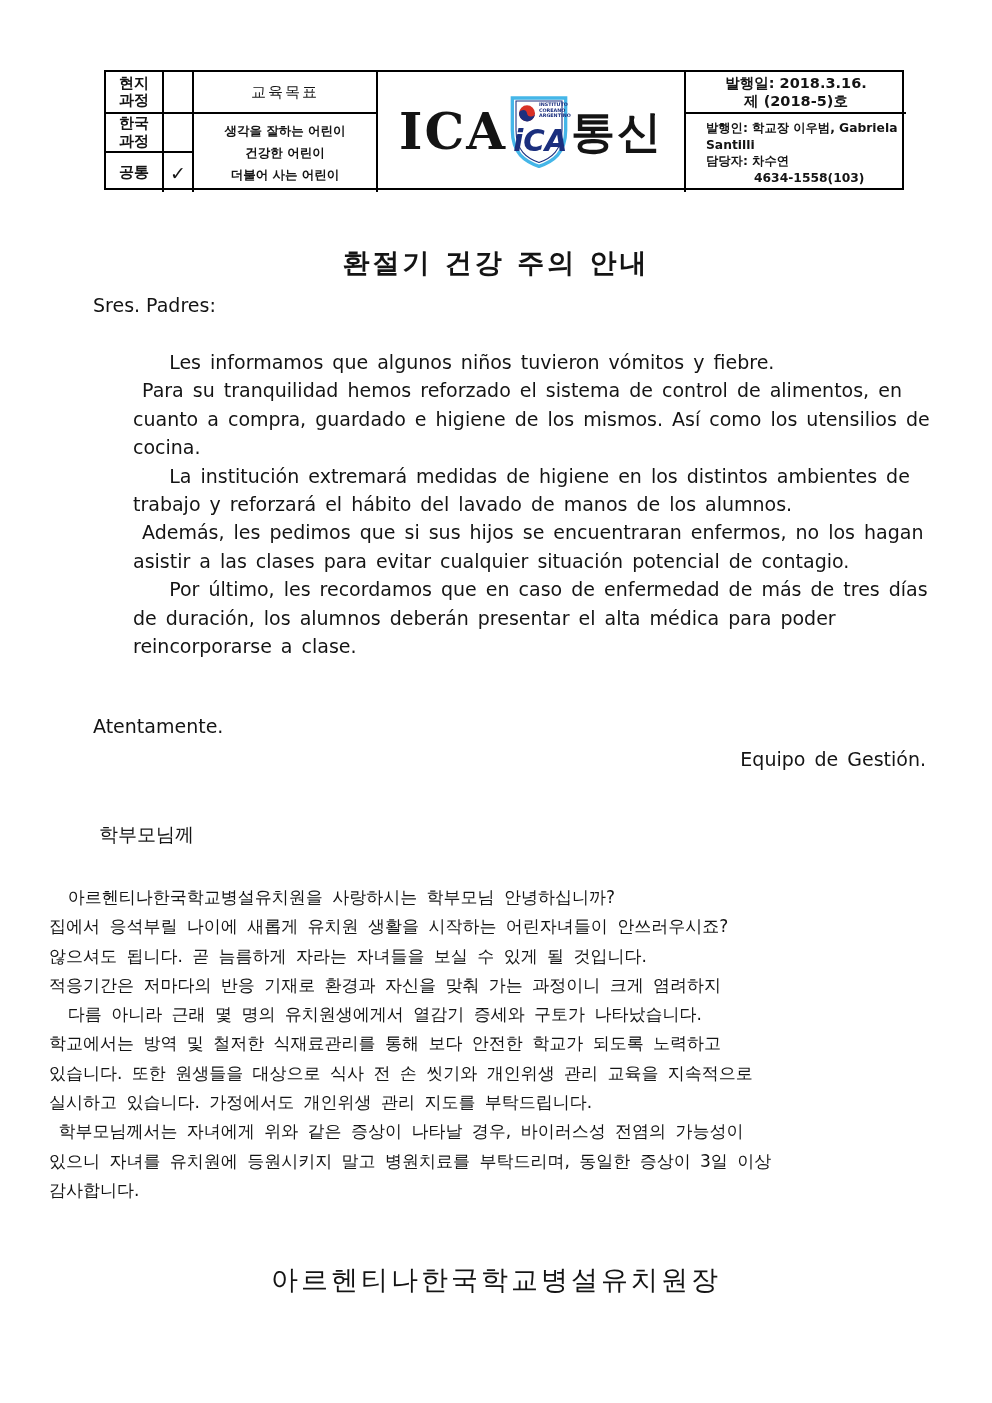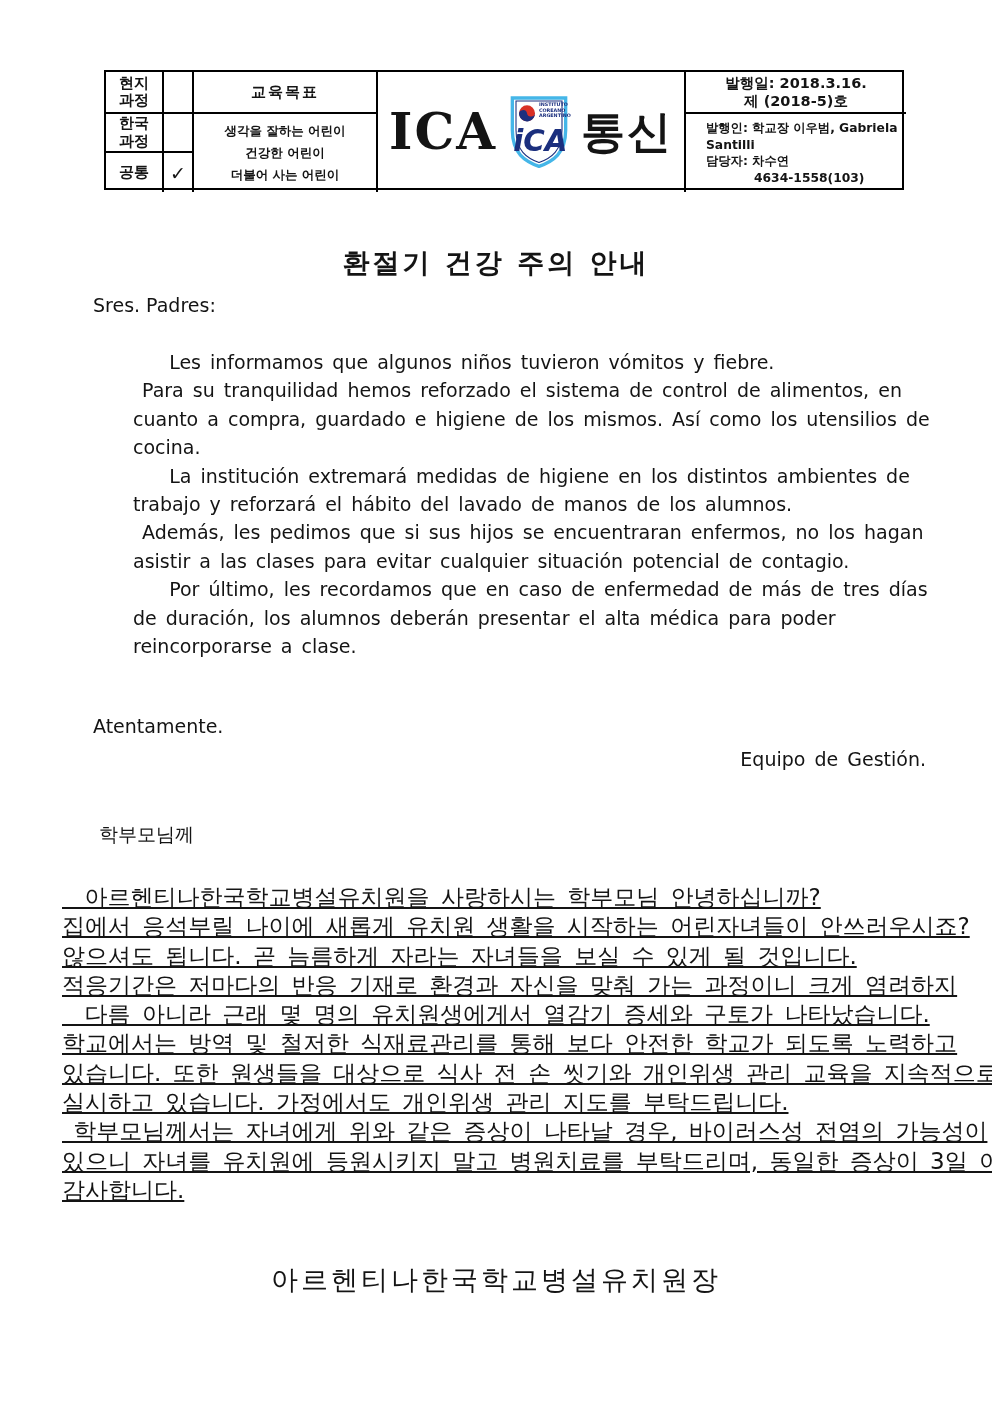--- a/index.html
+++ b/index.html
@@ -18,24 +18,24 @@
     grid-template-columns:58px 30px 184px 308px 220px;
     grid-template-rows:42px 39px 39px;
     border:2px solid #000;
     box-sizing:border-box;
   }
   .hdr > div{box-sizing:border-box;display:flex;align-items:center;justify-content:center;}
   .br{border-right:2px solid #000;}
   .bb{border-bottom:2px solid #000;}
   .lbl{font-weight:bold;font-size:15px;line-height:1.15;text-align:center;white-space:pre-line;}
   .chk{font-size:19px;font-weight:bold;}
-  .goal-hd{font-weight:bold;font-size:15px;letter-spacing:2px;}
+  .goal-hd{font-weight:normal;font-size:15px;letter-spacing:2px;}
   .motto{grid-row:2 / span 2;flex-direction:column;font-size:12.5px;font-weight:bold;line-height:1.75;text-align:center;}
   .brandcell{grid-row:1 / span 3;flex-direction:column;justify-content:space-between;padding:6px 4px 7px;}
-  .brandrow{display:flex;align-items:center;justify-content:center;gap:10px;}
+  .brandrow{display:flex;align-items:center;justify-content:center;}
   .brand-ica{font-family:"DejaVu Serif","Liberation Serif",serif;font-weight:bold;font-size:50px;letter-spacing:2px;line-height:1;}
   .brand-tongsin{font-weight:bold;font-size:44px;line-height:1;letter-spacing:2px;}
   .urlrow{font-size:16.5px;font-weight:bold;white-space:pre;}
   .urlrow a{color:#1717dd;text-decoration:underline;letter-spacing:1px;}
   .phone{color:#000;margin-left:6px;}
   .issuetop{grid-row:1;flex-direction:column;font-weight:bold;font-size:14.5px;line-height:18px;text-align:center;}
   .issuebot{grid-row:2 / span 2;flex-direction:column;align-items:flex-start !important;justify-content:center;
             font-weight:bold;font-size:12.3px;line-height:16.5px;padding-left:20px;}
   .contact-line{padding-left:48px;}
 
@@ -43,21 +43,21 @@
   .doc-title{
     position:absolute;top:245px;left:0;width:100%;
     text-align:center;font-size:27px;font-weight:bold;letter-spacing:3px;
   }
   .sres{position:absolute;left:93px;top:294px;font-size:19px;white-space:pre;}
   .es-body{position:absolute;left:93px;top:348px;font-size:19px;line-height:28.4px;}
   .es-body div{white-space:pre;word-spacing:3px;margin-left:40px;}
   .atent{position:absolute;left:93px;top:715px;font-size:19px;}
   .equipo{position:absolute;right:66px;top:748px;font-size:19px;word-spacing:3px;}
   .kor-salut{position:absolute;left:99px;top:822px;font-size:19px;}
-  .kor-body{position:absolute;left:62px;top:883px;width:885px;font-size:23px;line-height:29.3px;text-decoration:underline;}
+  .kor-body{position:absolute;left:49px;top:883px;width:885px;font-size:17px;line-height:29.3px;}
   .kor-body div{white-space:pre;word-spacing:4px;}
   .signature{
     position:absolute;top:1262px;left:0;width:100%;text-align:center;
     font-size:27px;letter-spacing:3px;font-weight:normal;
   }
 </style>
 </head>
 <body>
 
 <div class="hdr">

